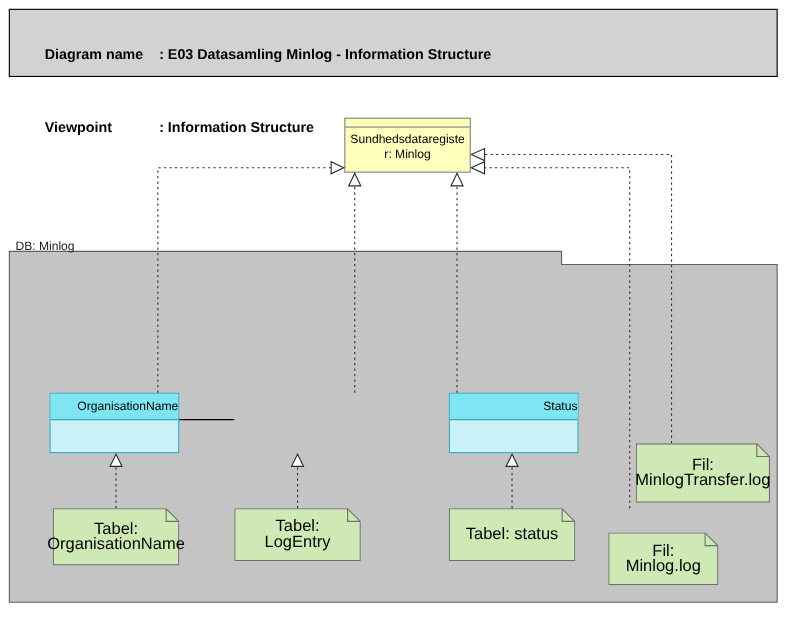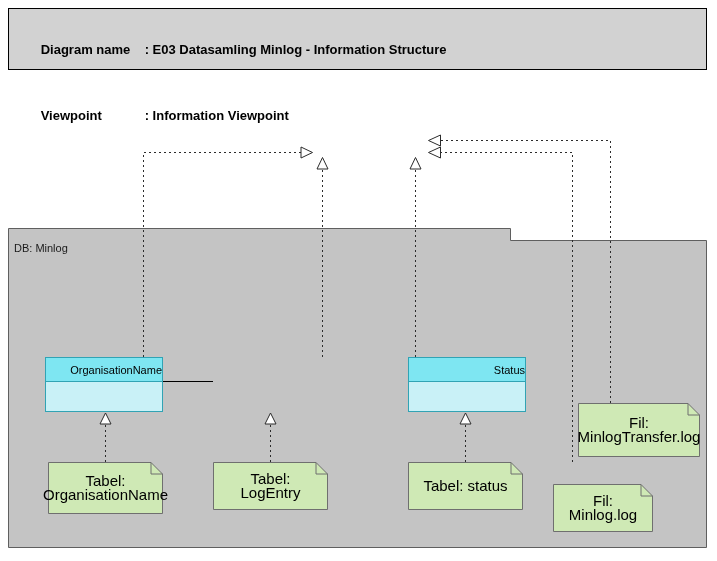--- a/index.html
+++ b/index.html
@@ -16,21 +16,21 @@
   }
   .trow { font-size:13px; font-weight:bold; line-height:22px; white-space:pre; }
   .tlabel { display:inline-block; width:104px; }
 
   
   .layer { position:absolute; left:0; top:0; }
   .group-svg { z-index:1; }
   .connectors { z-index:5; pointer-events:none; }
 
   .group-shape { fill:var(--group-fill,#c4c4c4); stroke:#5f5f5f; stroke-width:1; }
-  .group-label { position:absolute; left:14px; top:242px; font-size:11px; color:#1a1a1a; z-index:2; }
+  .group-label { position:absolute; left:14px; top:218px; font-size:11px; color:#1a1a1a; z-index:2; }
 
   
   .obj {
     position:absolute; left:313px; top:107px; width:115px; height:50px;
     background:var(--registry-fill,#ffffbd); border:1px solid #808080; z-index:3;
   }
   .obj-band { height:8px; border-bottom:1px solid #808080; }
   .obj-text { text-align:center; font-size:11px; line-height:14px; padding-top:4px; }
 
   
@@ -57,29 +57,36 @@
 </head>
 <body>
 
 <div class="canvas">
 
   <div class="title-block">
     <div class="trow">
       <span class="tlabel">Diagram name</span><span>: E03 Datasamling Minlog - Information Structure</span>
     </div>
     <div class="trow">
-      <span class="tlabel">Viewpoint</span><span>: Information Viewpoint</span>
+      <span class="tlabel">Viewpoint</span><span>: Information Structure</span>
     </div>
   </div>
 
   <svg class="layer group-svg" width="717" height="561">
     <polygon class="group-shape" points="8.5,228.5 510.5,228.5 510.5,240.5 706.5,240.5 706.5,547.5 8.5,547.5"></polygon>
   </svg>
   <div class="group-label">DB: Minlog</div>
 
+  <div class="obj">
+    <div class="obj-band"></div>
+    <div class="obj-text">
+      <div>Sundhedsdataregiste</div>
+      <div>r: Minlog</div>
+    </div>
+  </div>
 
   <div class="cls" style="left:45px; top:357px;">
     <div class="cls-header">OrganisationName</div>
   </div>
   <div class="cls" style="left:408px; top:357px;">
     <div class="cls-header">Status</div>
   </div>
 
   <div class="note" style="left:48px; top:462px; width:115px; height:52px;">
     <svg class="note-svg" width="115" height="52">

